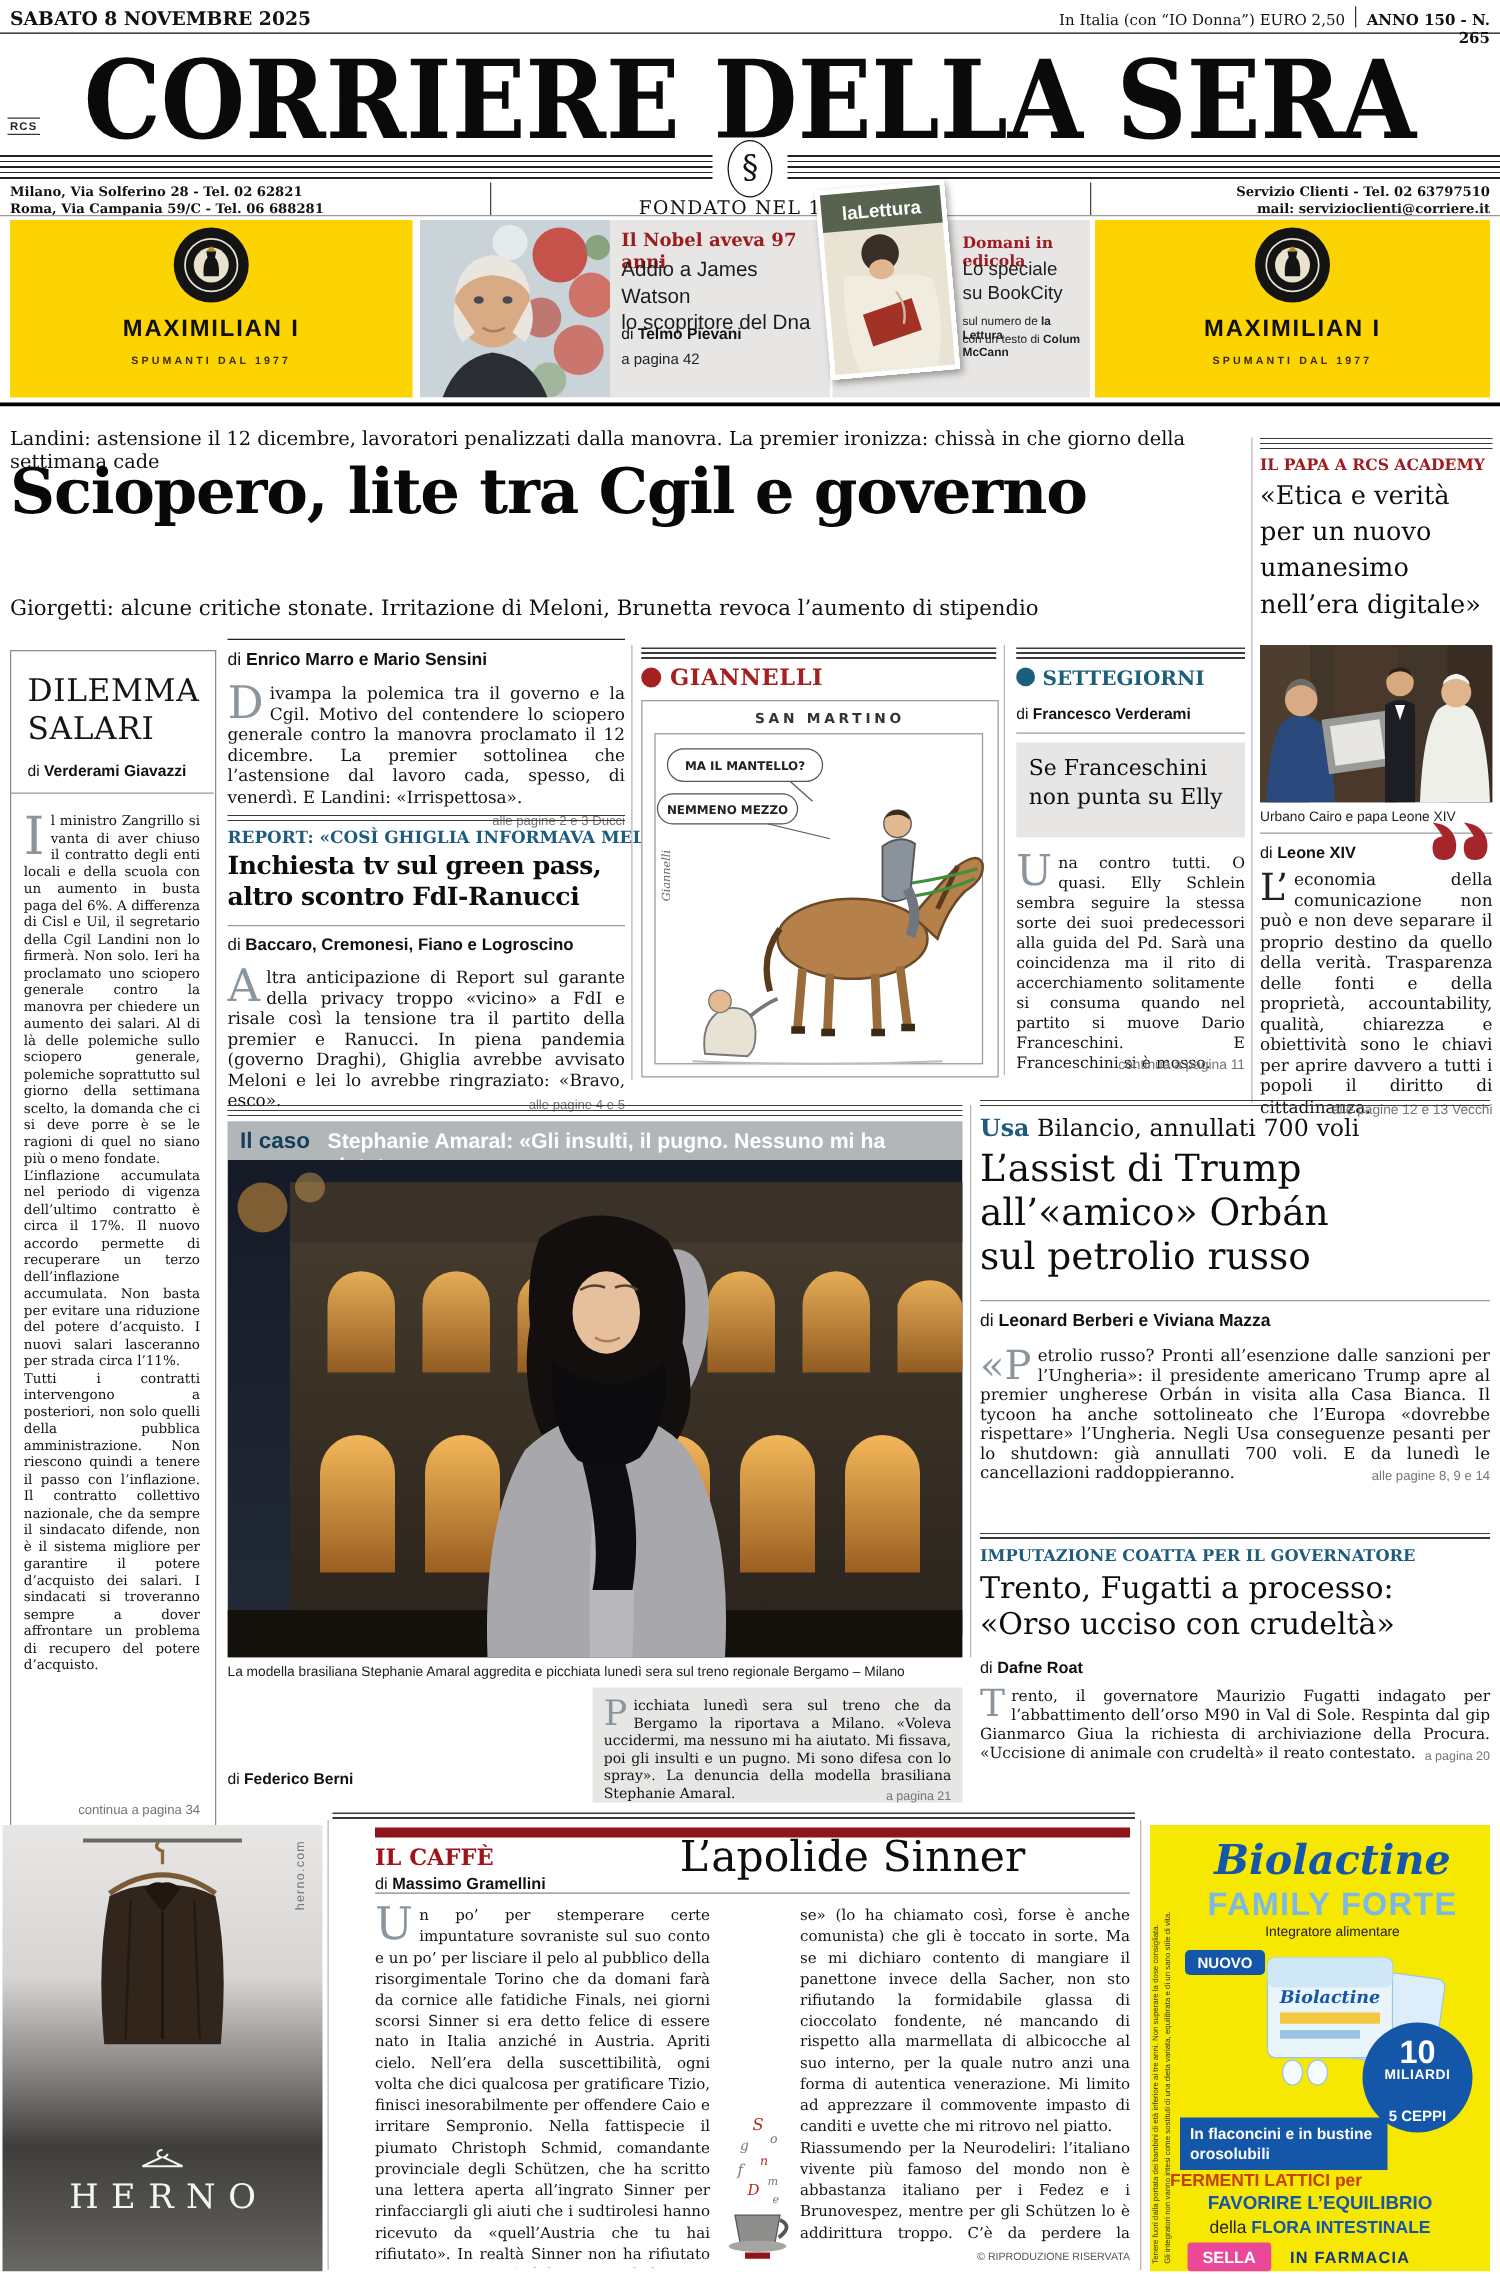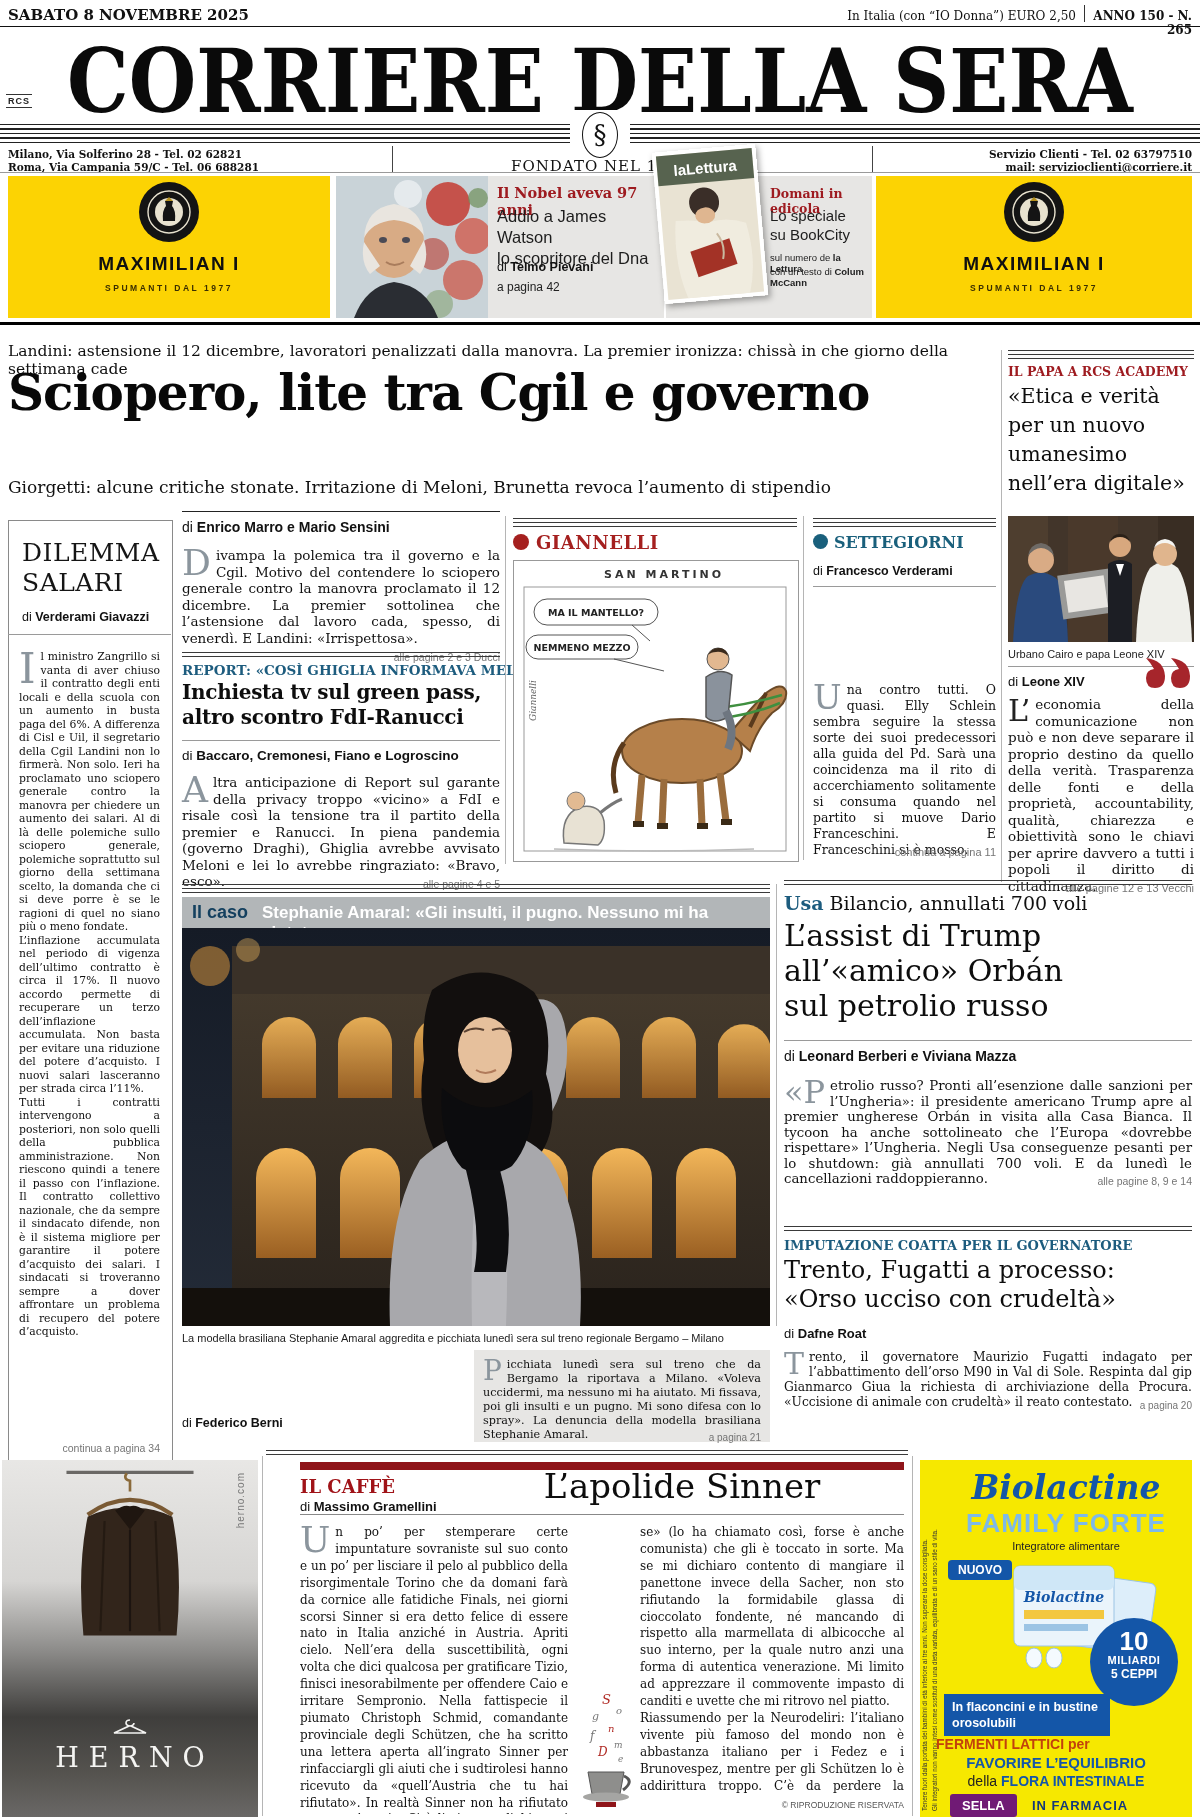--- a/index.html
+++ b/index.html
@@ -237,20 +237,24 @@
     </svg>
   </div>
 
   <div class="abs vr" style="left:803px;top:516px;height:344px"></div>
 
   <div class="abs rules3" style="left:813px;top:518px;width:183px"></div>
   <div class="abs dot" style="left:813px;top:534px;width:15px;height:15px;background:#1a607c"></div>
   <div class="abs serif b" style="left:834px;top:533px;font-size:16px;color:#1a607c">SETTEGIORNI</div>
   <div class="abs sans" style="left:813px;top:564px;font-size:12.5px"><span>di</span> <span class="b">Francesco Verderami</span></div>
   <div class="abs hrl" style="left:813px;top:586px;width:183px"></div>
+  <div class="abs gb" style="left:813px;top:594px;width:183px;height:76px">
+    <div class="serif pl headl" style="padding:10px 0 0 10px;font-size:17.5px;line-height:23px">Se Franceschini
+non punta su Elly</div>
+  </div>
   <div class="abs serif just" style="left:813px;top:682px;width:183px;font-size:12.5px;line-height:16px"><span class="dc" style="font-size:34px;line-height:28px">U</span><span>na contro tutti. O quasi. Elly Schlein sembra seguire la stessa sorte dei suoi predecessori alla guida del Pd. Sarà una coincidenza ma il rito di accerchiamento solitamente si consuma quando nel partito si muove Dario Franceschini. E Franceschini si è mosso.</span></div>
   <div class="abs pr" style="left:813px;top:846px;width:183px">continua a pagina 11</div>
 
   <div class="abs vr" style="left:1001px;top:350px;height:532px"></div>
 
   <div class="abs rules3" style="left:182px;top:884px;width:588px"></div>
   <div class="abs" style="left:182px;top:897px;width:588px;height:31px;background:#b2b6b8">
     <span class="sans b" style="position:absolute;left:10px;top:5px;font-size:18px;color:#14405f">Il caso</span>
     <span class="sans b" style="position:absolute;left:80px;top:6px;font-size:17px;color:#fff">Stephanie Amaral: «Gli insulti, il pugno. Nessuno mi ha aiutata»</span>
   </div>
@@ -392,23 +396,23 @@
       <rect x="6" y="14" width="100" height="24" rx="6" fill="#cfe7f7"></rect>
       <text x="56" y="50" text-anchor="middle" font-family="DejaVu Serif, serif" font-style="italic" font-weight="bold" font-size="14" fill="#1456a8">Biolactine</text>
       <rect x="16" y="58" width="80" height="9" fill="#f3c73f"></rect>
       <rect x="16" y="72" width="64" height="7" fill="#9cc4e4"></rect>
       <ellipse cx="26" cy="106" rx="8" ry="10" fill="#f4fafe" stroke="#9cc4e4"></ellipse>
       <ellipse cx="46" cy="106" rx="8" ry="10" fill="#f4fafe" stroke="#9cc4e4"></ellipse>
     </svg>
     <div class="abs" style="left:170px;top:158px;width:88px;height:88px;border-radius:50%;background:#1456a8;color:#fff;text-align:center">
       <div class="sans b" style="font-size:26px;margin-top:10px;line-height:26px">10</div>
       <div class="sans b" style="font-size:11px;letter-spacing:.5px">MILIARDI</div>
-      <div class="sans b" style="font-size:12px;margin-top:1px">5 CEPPI</div>
+      <div class="sans b" style="font-size:12px;margin-top:20px">5 CEPPI</div>
     </div>
     <div class="abs sans b" style="left:24px;top:234px;width:150px;background:#1456a8;color:#fff;font-size:12.5px;line-height:16px;padding:5px 8px">In flaconcini e in bustine orosolubili</div>
     <div class="abs sans b" style="left:16px;top:276px;width:240px;text-align:left;font-size:14px;color:#c2410c">FERMENTI LATTICI per</div>
     <div class="abs sans b" style="left:16px;top:294px;width:240px;text-align:center;font-size:15px;color:#1456a8">FAVORIRE L’EQUILIBRIO</div>
     <div class="abs sans" style="left:16px;top:313px;width:240px;text-align:center;font-size:14px;color:#222"><span>della </span><span class="b" style="color:#1456a8">FLORA INTESTINALE</span></div>
-    <div class="abs sans b" style="left:30px;top:334px;background:#701a75;color:#fff;font-size:13px;padding:4px 12px;border-radius:3px">SELLA</div>
+    <div class="abs sans b" style="left:30px;top:334px;background:#ec4899;color:#fff;font-size:13px;padding:4px 12px;border-radius:3px">SELLA</div>
     <div class="abs sans b" style="left:112px;top:338px;font-size:13px;color:#13387a;letter-spacing:1px">IN FARMACIA</div>
   </div>
 
 </div>
 
 </body></html>

